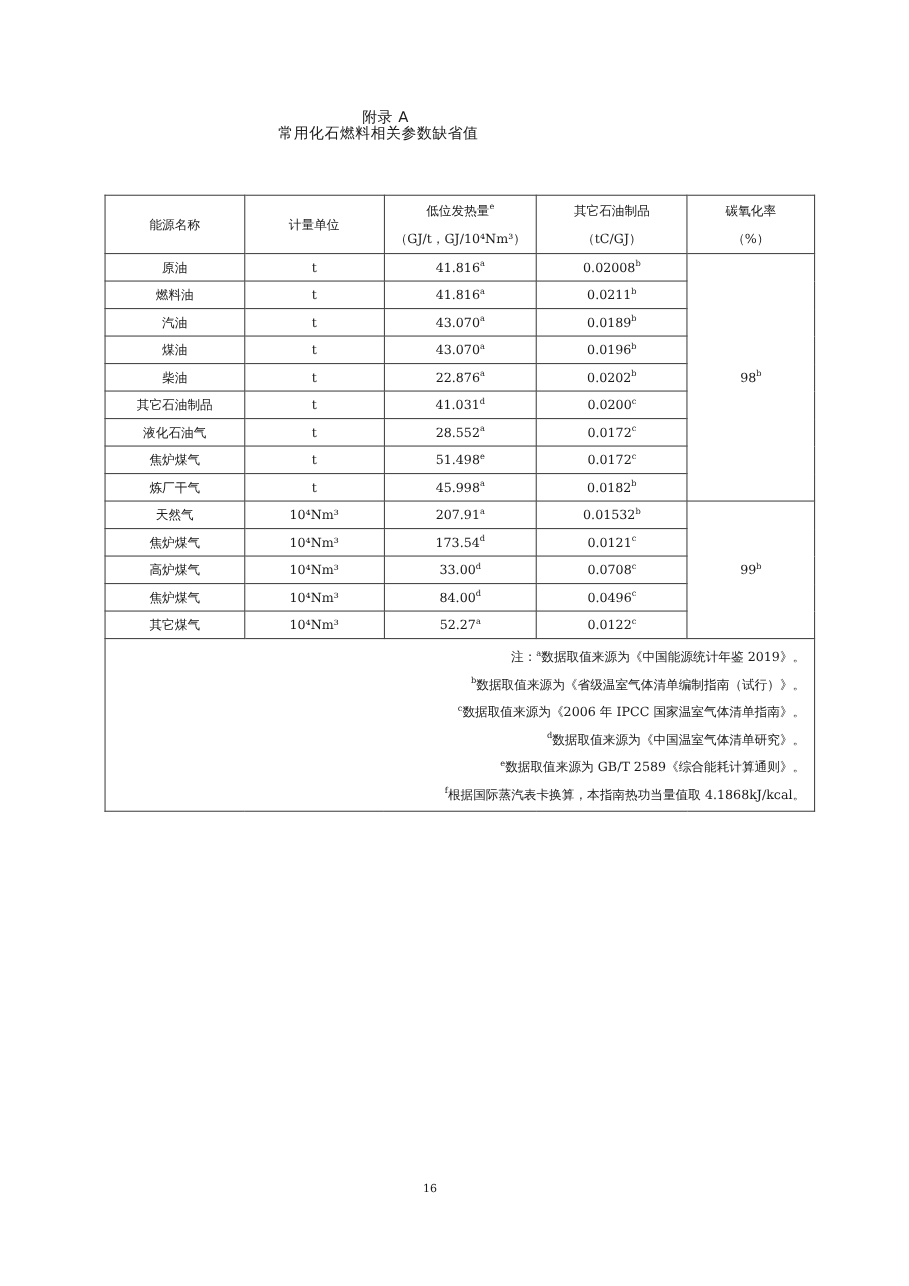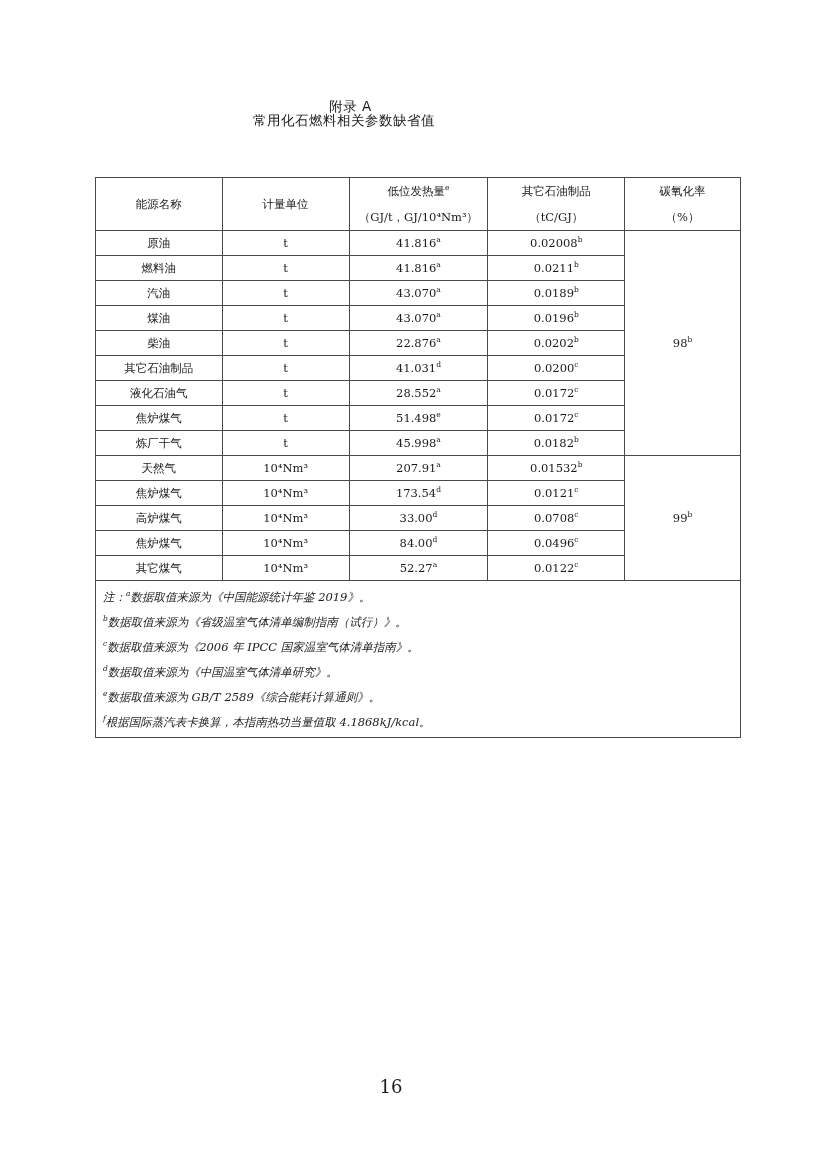--- a/index.html
+++ b/index.html
@@ -5,23 +5,23 @@
   html, body { margin:0; padding:0; background:#ffffff; }
   body { width:826px; height:1169px; position:relative; font-family:"DejaVu Serif","Liberation Serif",serif; color:#1a1a1a; overflow:hidden; }
   .appendix { position:absolute; top:98px; left:0; width:701px; text-align:center; font-family:"DejaVu Sans","Liberation Sans",sans-serif; font-size:13.5px; letter-spacing:0.5px; }
   .title { position:absolute; top:112px; left:0; width:688px; text-align:center; font-family:"DejaVu Sans","Liberation Sans",sans-serif; font-size:13.5px; letter-spacing:0.5px; }
   table { position:absolute; top:177px; left:95px; width:646px; border-collapse:collapse; font-size:11.5px; }
   td, th { border:1px solid #4a4a4a; text-align:center; padding:0; font-weight:normal; }
   th { height:51px; line-height:26px; }
   td.c { height:24px;text-align:center; }
   col.c1 { width:127px; } col.c2 { width:127px; } col.c3 { width:139px; } col.c4 { width:137px; } col.c5 { width:116px; }
   sup { font-size:7.5px; vertical-align:5px; line-height:0; }
-  td.notes { text-align:left; padding:4px 8px 2px 7px; font-size:11.5px;font-style:italic; }
+  td.notes { text-align:right; padding:4px 8px 2px 7px; font-size:11.5px; }
   .note { height:25px; line-height:25px; }
-  .pagenum { position:absolute; top:1076px; left:0; width:782px; text-align:center; font-size:18px; }
+  .pagenum { position:absolute; top:1076px; left:0; width:782px; text-align:center; font-size:10px; }
 </style>
 </head>
 <body>
 
 <div class="appendix">附录 A</div>
 <div class="title">常用化石燃料相关参数缺省值</div>
 
 <table>
   <colgroup>
       <col class="c1">

